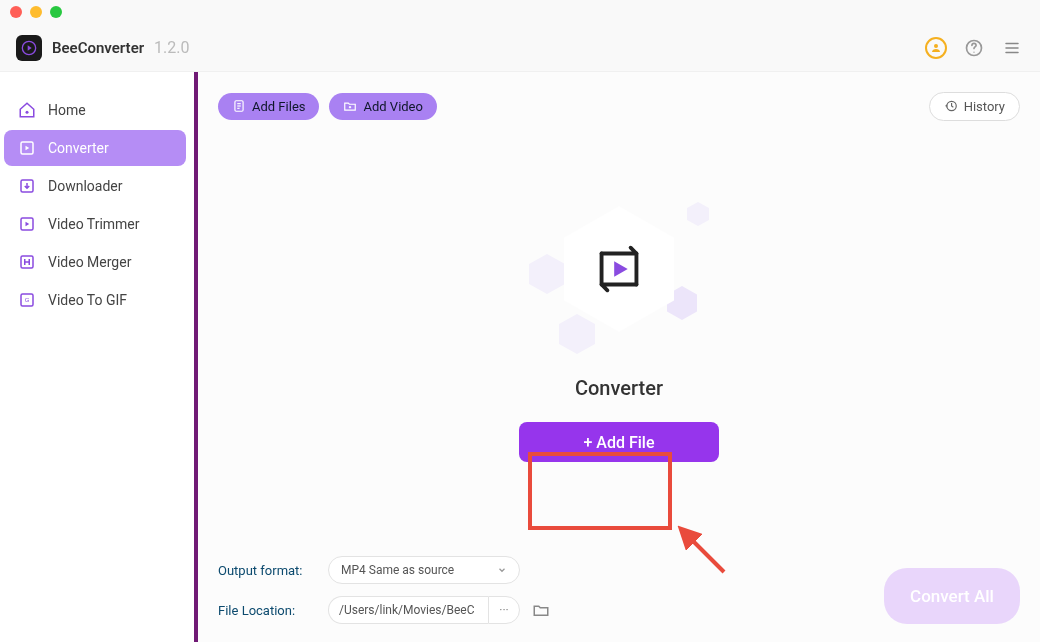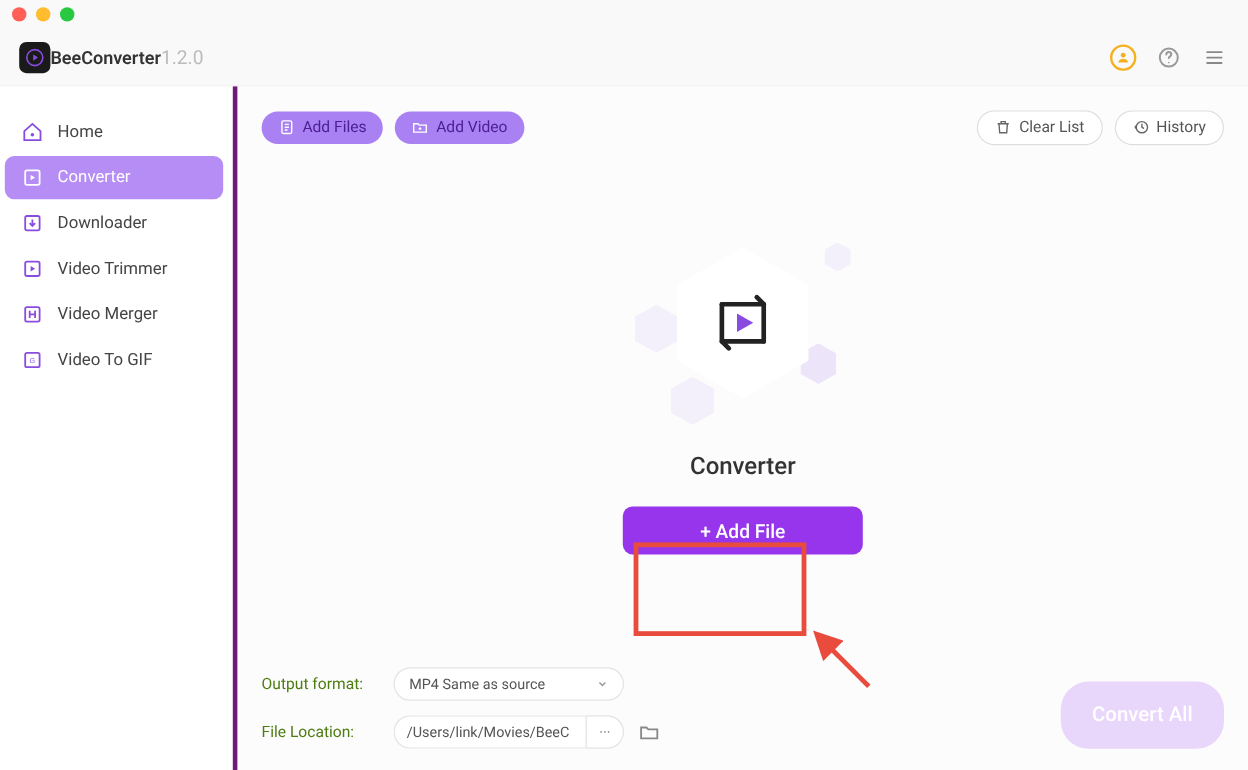--- a/index.html
+++ b/index.html
@@ -35,20 +35,21 @@
     background: #f9f9f9;
     display: flex;
     align-items: center;
     padding: 0 16px;
     justify-content: space-between;
     border-bottom: 1px solid #f0f0f0;
   }
   .header-left {
     display: flex;
     align-items: center;
+    gap: 10px;
   }
   .app-logo {
     width: 26px;
     height: 26px;
     background: #1a1a1a;
     border-radius: 6px;
     display: flex;
     align-items: center;
     justify-content: center;
   }
@@ -146,21 +147,21 @@
     gap: 6px;
     padding: 6px 14px;
     border-radius: 18px;
     font-size: 13px;
     cursor: pointer;
     border: none;
     font-family: inherit;
   }
   .pill-purple {
     background: #a981f2;
-    color: #4c1d95;
+    color: #0f172a;
   }
   .pill-outline {
     background: #fff;
     color: #555;
     border: 1px solid #ddd;
   }
 
   
   .empty-state {
     flex: 1;
@@ -247,21 +248,21 @@
     flex-direction: column;
     gap: 12px;
   }
   .bottom-row {
     display: flex;
     align-items: center;
     gap: 14px;
   }
   .bottom-label {
     font-size: 13px;
-    color: #4d7c0f;
+    color: #0c4a6e;
     width: 96px;
   }
   .select-box {
     display: flex;
     align-items: center;
     justify-content: space-between;
     width: 192px;
     height: 28px;
     border: 1px solid #e3e3e3;
     border-radius: 14px;
@@ -448,26 +449,20 @@
         <button class="pill-btn pill-purple">
           <svg width="14" height="14" viewBox="0 0 24 24" fill="none" stroke="#fff" stroke-width="2">
               <path d="M3 7 L3 19 L21 19 L21 9 L11 9 L9 7 Z"></path>
               <line x1="12" y1="12" x2="12" y2="16"></line>
               <line x1="10" y1="14" x2="14" y2="14"></line>
             </svg>
           <span>Add Video</span>
         </button>
       </div>
       <div class="toolbar-right">
-        <button class="pill-btn pill-outline">
-          <svg width="14" height="14" viewBox="0 0 24 24" fill="none" stroke="#666" stroke-width="2">
-              <path d="M4 7 H20 M9 7 V4 H15 V7 M6 7 L7 20 H17 L18 7"></path>
-            </svg>
-          <span>Clear List</span>
-        </button>
         <button class="pill-btn pill-outline">
           <svg width="14" height="14" viewBox="0 0 24 24" fill="none" stroke="#666" stroke-width="2">
               <circle cx="13" cy="12" r="8"></circle>
               <path d="M13 7 V12 L16 14"></path>
               <path d="M3 12 L5 10 M3 12 L5 14"></path>
             </svg>
           <span>History</span>
         </button>
       </div>
     </div>

